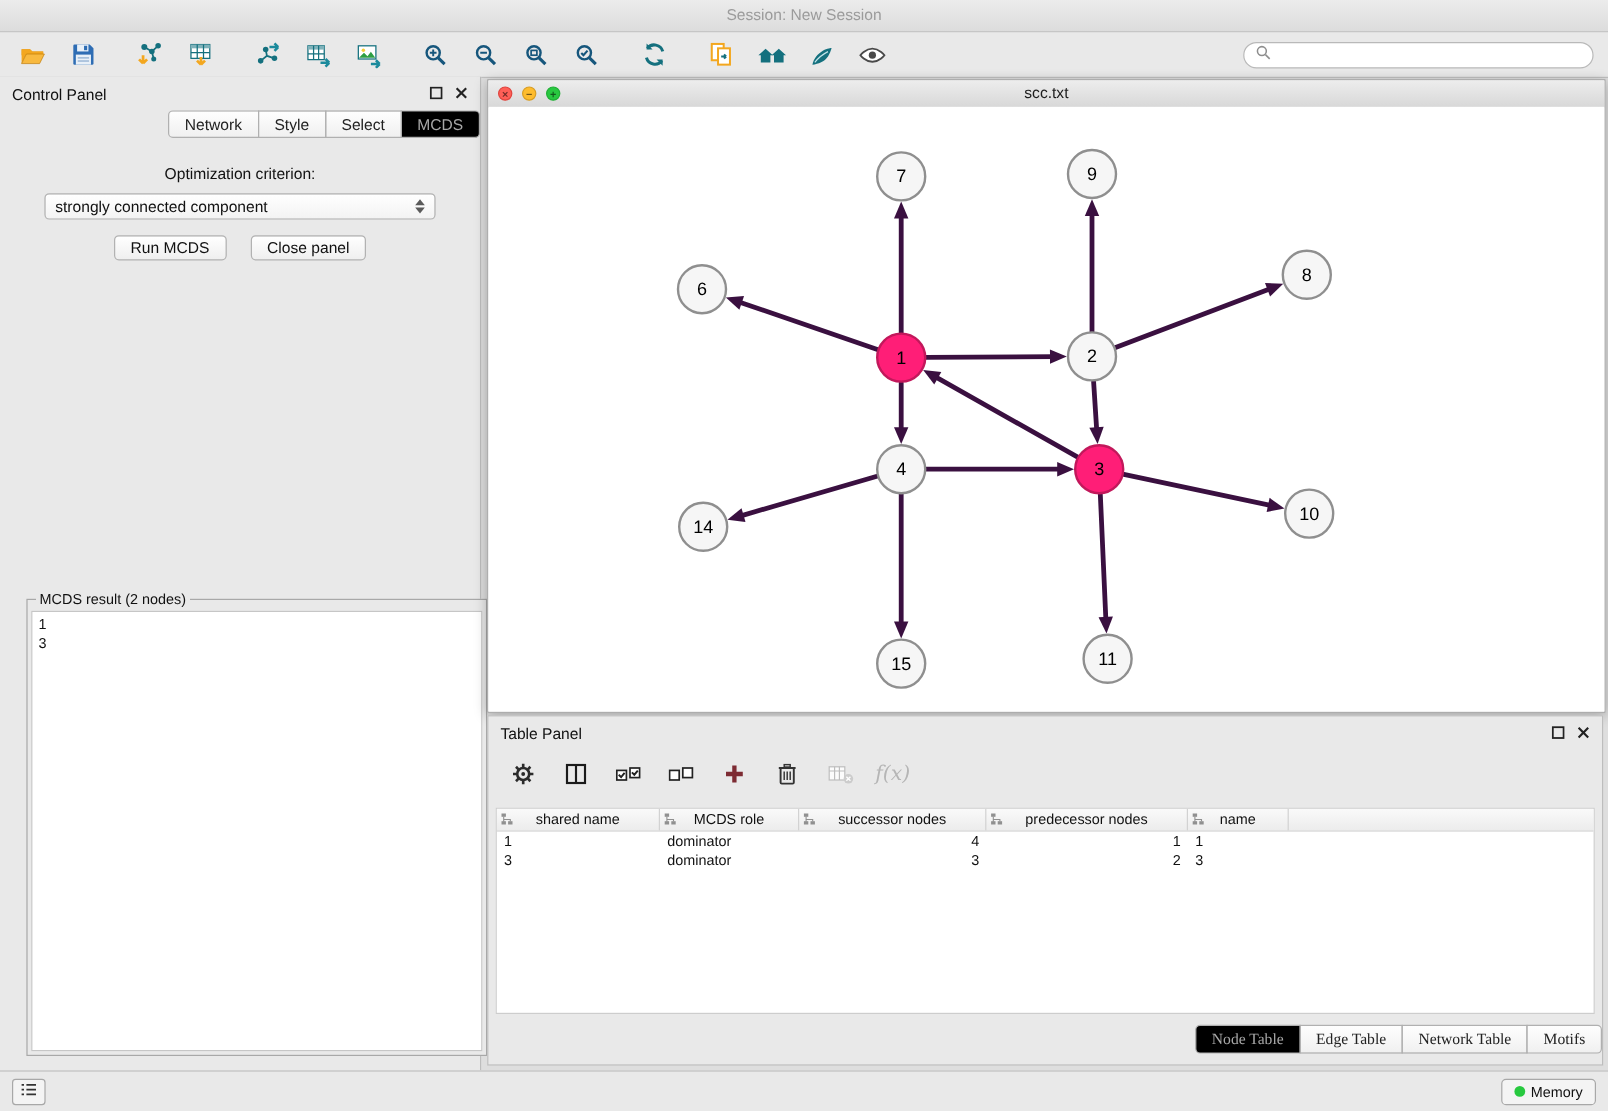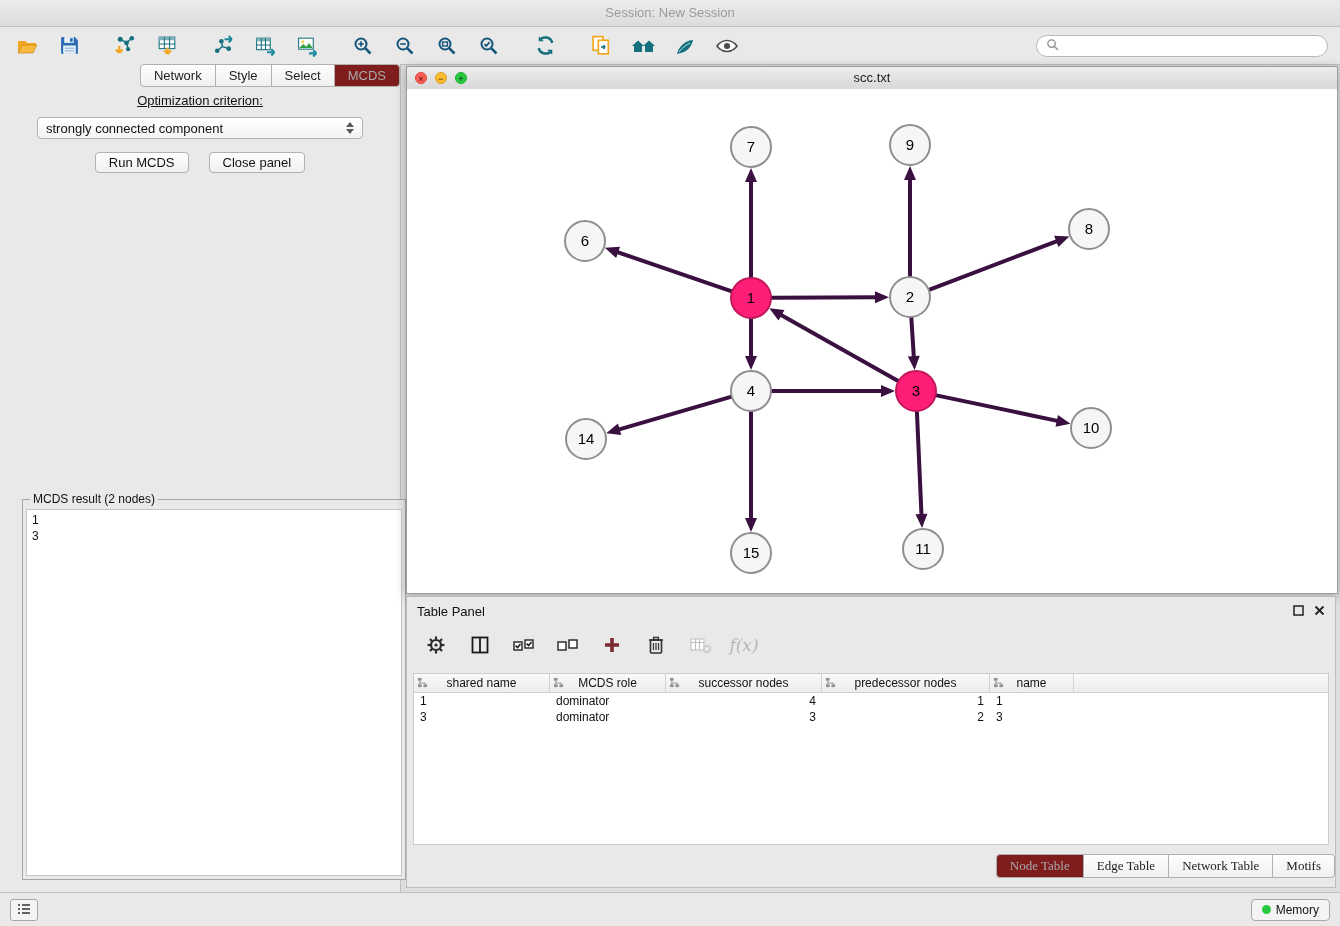--- a/index.html
+++ b/index.html
@@ -23,22 +23,22 @@
   
   .control-panel{position:absolute;top:64px;left:0;width:400px;bottom:34px;background:#e9e9e9;
     border-right:1px solid #bdbdbd;}
   .panel-header{height:28px;display:flex;align-items:center;padding:0 10px;font-size:13px;color:#111;}
   .panel-header .hdr-icons{margin-left:auto;display:flex;gap:10px;align-items:center;}
   .seg{display:flex;justify-content:flex-end;}
   .seg .tab{border:1px solid #b0b0b0;margin-left:-1px;padding:3px 13px;font-size:13px;
     background:linear-gradient(#fefefe,#f0f0f0);color:#222;}
   .seg .tab:first-child{border-radius:4px 0 0 4px;margin-left:0;}
   .seg .tab:last-child{border-radius:0 4px 4px 0;}
-  .seg .tab.active{background:#7f1d1d;color:#a8a8a8;}
-  .opt-label{margin-top:6px;text-align:center;font-size:13px;color:#111;text-decoration:underline;}
+  .seg .tab.active{background:#000000;color:#a8a8a8;}
+  .opt-label{margin-top:22px;text-align:center;font-size:13px;color:#111;}
   .opt-select{margin:9px auto 0;width:308px;height:20px;border:1px solid #b2b2b2;border-radius:4px;
     background:linear-gradient(#ffffff,#f3f3f3);display:flex;align-items:center;padding:0 8px;font-size:13px;color:#111;}
   .stepper{margin-left:auto;display:flex;flex-direction:column;gap:2px;align-items:center;}
   .tri-up{width:0;height:0;border-left:4px solid transparent;border-right:4px solid transparent;border-bottom:5px solid #5a5a5a;}
   .tri-down{width:0;height:0;border-left:4px solid transparent;border-right:4px solid transparent;border-top:5px solid #5a5a5a;}
   .cp-buttons{display:flex;justify-content:center;gap:20px;margin-top:13px;}
   .btn{border:1px solid #b2b2b2;border-radius:4px;background:linear-gradient(#fff,#efefef);
     padding:2px 13px;font-size:13px;color:#111;}
   .result-fieldset{position:absolute;left:22px;top:428px;width:376px;height:380px;
     border:1px solid #a8a8a8;margin:0;padding:3px;background:#e9e9e9;}
@@ -237,20 +237,31 @@
         <svg width="13" height="13" viewBox="0 0 14 14">
             <circle cx="6" cy="6" r="4" fill="none" stroke="#8e8e8e" stroke-width="1.4"></circle>
             <line x1="9.2" y1="9.2" x2="13" y2="13" stroke="#8e8e8e" stroke-width="1.4"></line>
           </svg>
       </span>
       <input placeholder="" style="">
     </div>
   </div>
 
   <div class="control-panel">
+    <div class="panel-header">
+      <span>Control Panel</span>
+      <span class="hdr-icons">
+        <span><svg width="11" height="11" viewBox="0 0 11 11">
+              <rect x="1" y="1" width="9" height="9" fill="none" stroke="#222" stroke-width="1.5"></rect>
+            </svg></span>
+        <span><svg width="11" height="11" viewBox="0 0 11 11">
+              <path d="M1.5 1.5l8 8m0-8l-8 8" stroke="#222" stroke-width="1.8"></path>
+            </svg></span>
+      </span>
+    </div>
     <div class="seg" id="cp-tabs">
         <div class="tab">Network</div>
         <div class="tab">Style</div>
         <div class="tab">Select</div>
         <div class="tab active">MCDS</div>
       </div>
     <div class="opt-label">Optimization criterion:</div>
     <div class="opt-select">
       <span>strongly connected component</span>
       <span class="stepper">

